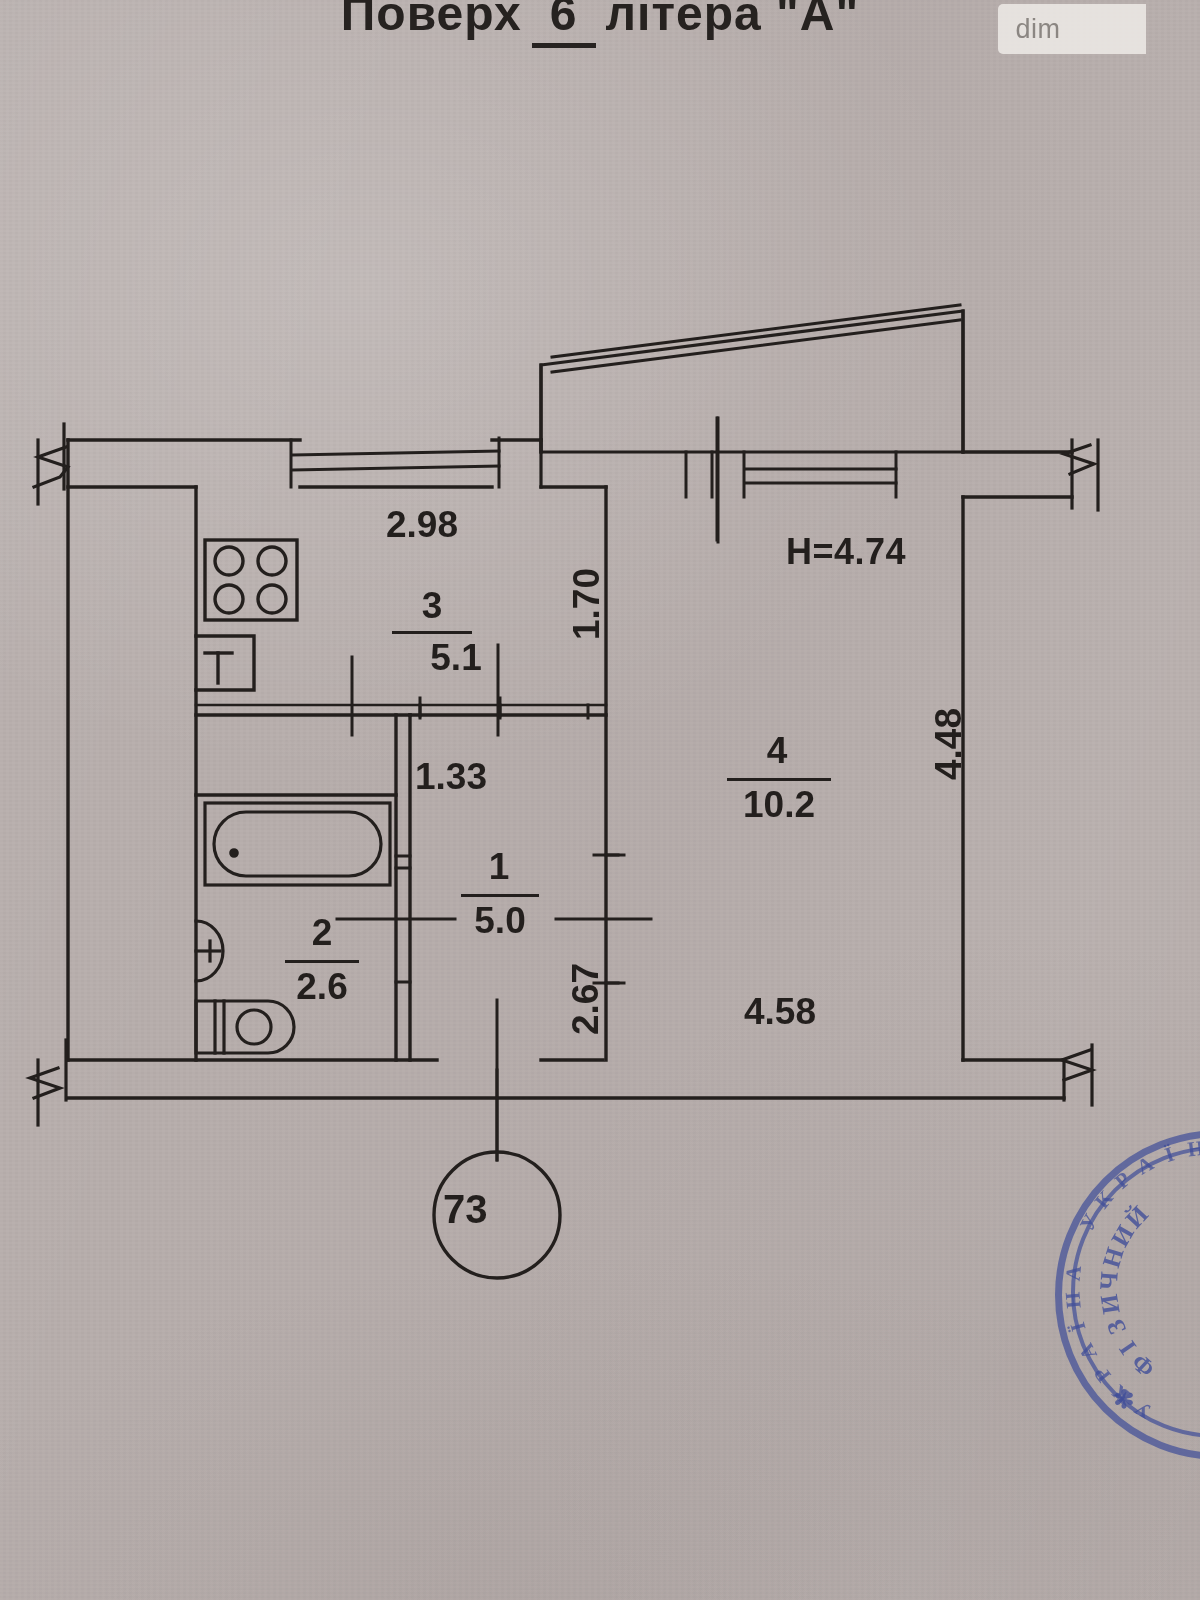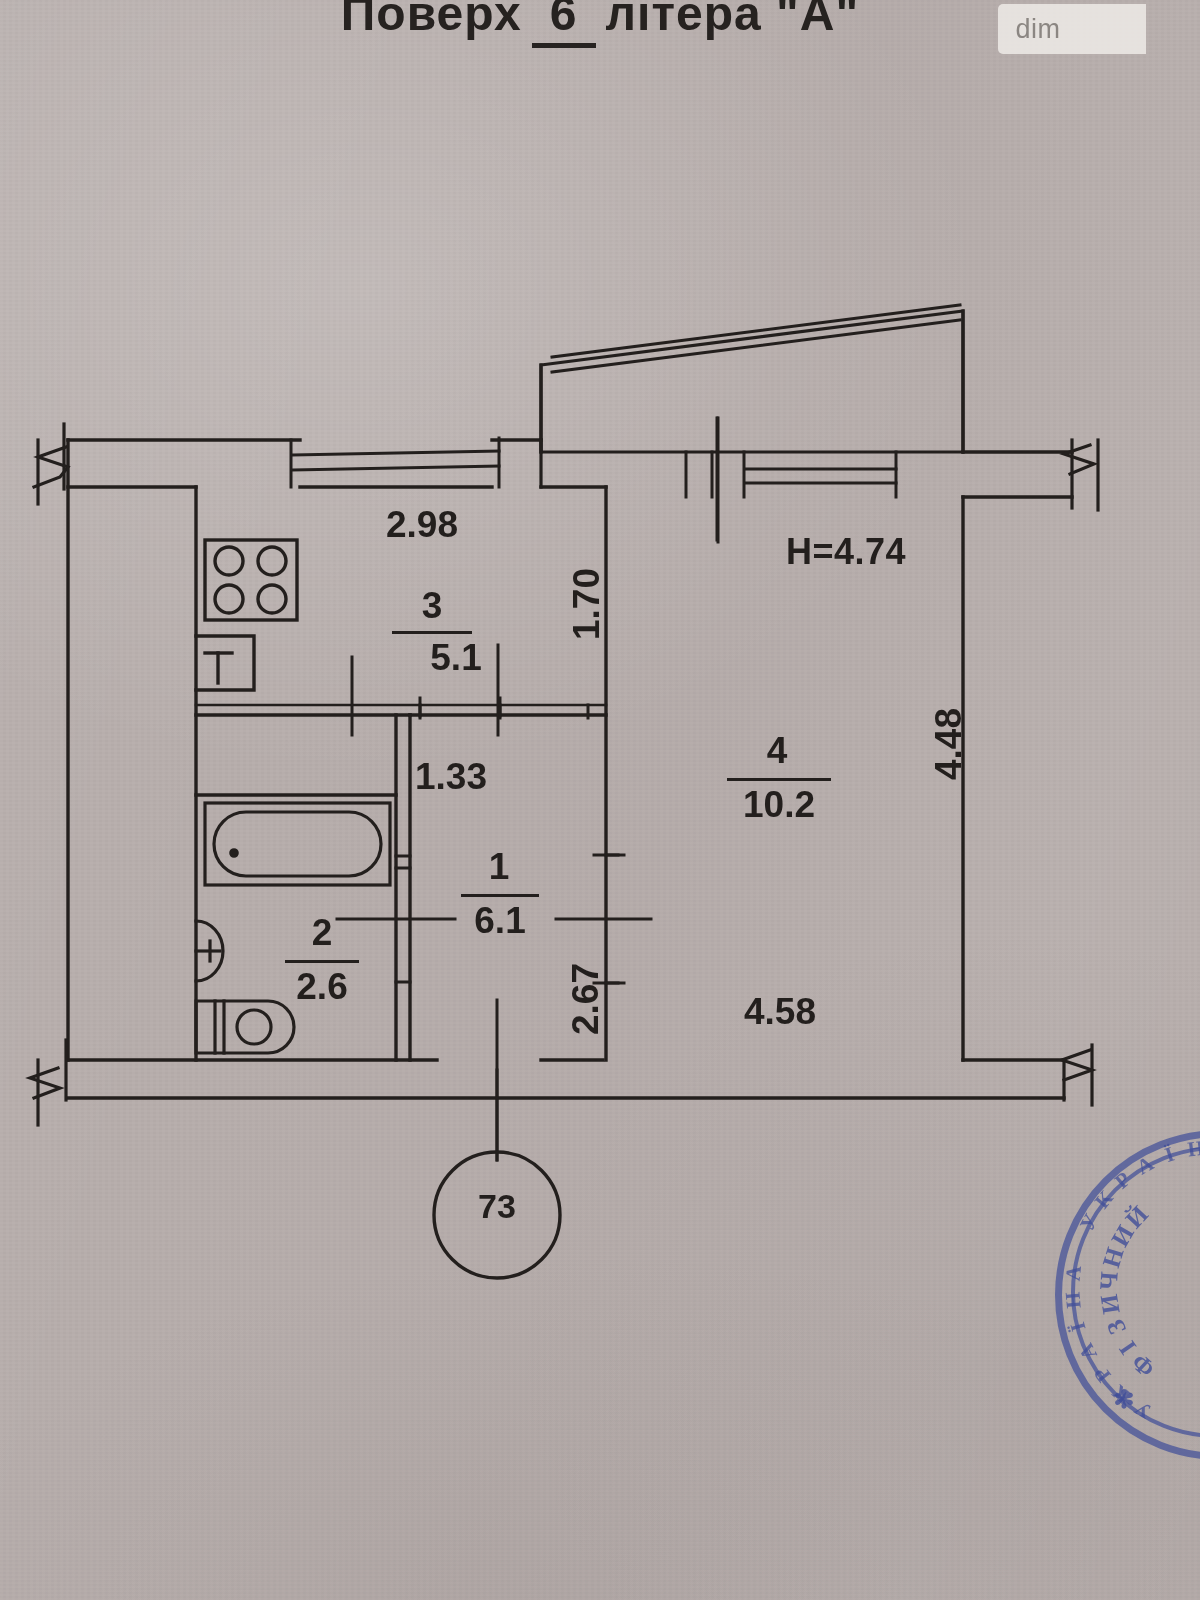--- a/index.html
+++ b/index.html
@@ -133,22 +133,21 @@
     font-size: 37px;
     text-align: center;
   }
   .room-rule {
     position: absolute;
     height: 3px;
     background: #231f1d;
   }
   .height-label { font-size: 36px; letter-spacing: .5px; }
   .apt-number {
-    font-size: 34px;
-    text-align: center;
+    font-size: 40px;
   }
 
   
   #stamp {
     position: absolute;
     left: 1055px; top: 1130px;
     width: 330px; height: 330px;
     pointer-events: none;
   }
   #stamp .stamp-ring {
@@ -375,21 +374,21 @@
   <div class="plan-text dim-v" style="left:568px; top:640px;">1.70</div>
 
   <div class="plan-text room-num" style="left:403px; top:587px; width:58px;">3</div>
   <div class="room-rule" style="left:392px; top:631px; width:80px;"></div>
   <div class="plan-text room-area" style="left:422px; top:639px; width:68px;">5.1</div>
 
   <div class="plan-text dim-h" style="left:415px; top:726px;margin-top:32px;">1.33</div>
 
   <div class="plan-text room-num" style="left:477px; top:848px; width:44px;">1</div>
   <div class="room-rule" style="left:461px; top:894px; width:78px;"></div>
-  <div class="plan-text room-area" style="left:466px; top:902px; width:68px;">6.1</div>
+  <div class="plan-text room-area" style="left:466px; top:902px; width:68px;">5.0</div>
 
   <div class="plan-text dim-v" style="left:567px; top:1035px;">2.67</div>
 
   <div class="plan-text room-num" style="left:300px; top:914px; width:44px;">2</div>
   <div class="room-rule" style="left:285px; top:960px; width:74px;"></div>
   <div class="plan-text room-area" style="left:288px; top:968px; width:68px;">2.6</div>
 
   <div class="plan-text height-label" style="left:786px; top:534px;">H=4.74</div>
 
   <div class="plan-text room-num" style="left:755px; top:732px; width:44px;">4</div>

